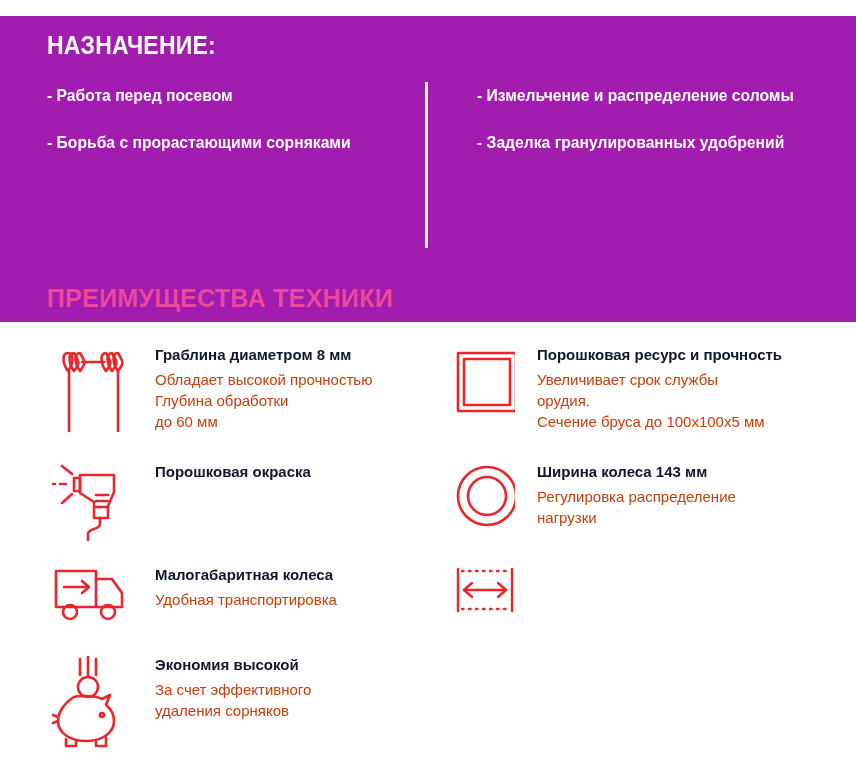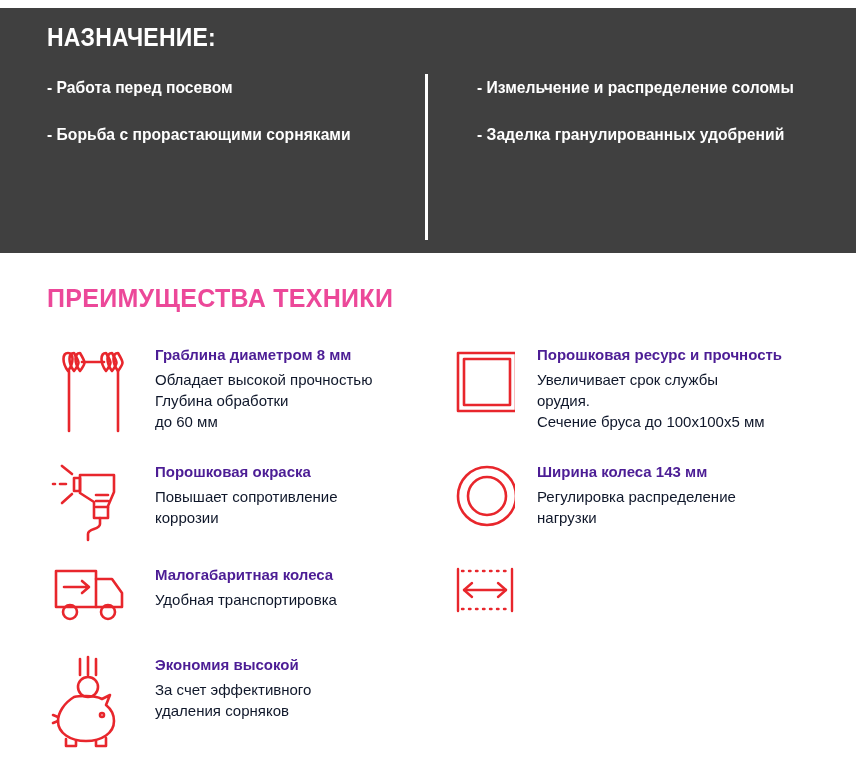--- a/index.html
+++ b/index.html
@@ -12,24 +12,24 @@
     background: #ffffff;
     font-family: "Liberation Sans", "DejaVu Sans", sans-serif;
     overflow: hidden;
     position: relative;
   }
 
   
   #purpose-banner {
     position: absolute;
     left: 0;
-    top: 8px;
+    top: 16px;
     width: 856px;
-    height: 245px;
-    background: #404040;
+    height: 306px;
+    background: #a21caf;
     box-sizing: border-box;
   }
   #purpose-title {
     position: absolute;
     left: 47px;
     top: 15px;
     color: #ffffff;
     font-size: 25px;
     font-weight: bold;
     letter-spacing: 0.2px;
@@ -84,28 +84,28 @@
     display: flex;
     align-items: flex-start;
     justify-content: center;
   }
   .benefit-text {
     position: absolute;
     left: 110px;
     top: 0;
   }
   .benefit-title {
-    color: #4c1d95;
+    color: #0f172a;
     font-size: 15px;
     font-weight: bold;
     line-height: 1.3;
     margin-bottom: 4px;
   }
   .benefit-desc {
-    color: #0f172a;
+    color: #c2410c;
     font-size: 15px;
     line-height: 1.42;
     white-space: pre-line;
   }
 
   
   #b-left-1  { left: 45px;  top: 345px; width: 400px; }
   #b-left-2  { left: 45px;  top: 462px; width: 400px; }
   #b-left-3  { left: 45px;  top: 565px; width: 400px; }
   #b-left-4  { left: 45px;  top: 655px; width: 400px; }
@@ -166,22 +166,20 @@
       <path d="M24 16 L24 29 L30 29 L30 16 Z"></path>
       <path d="M30 13 L64 13 L64 30 L58 44 L58 56 L44 56 L44 40 L30 31 Z"></path>
       <path d="M46 33 L58 33"></path>
       <path d="M46 39 L58 39"></path>
       <path d="M46 45 L58 45"></path>
       <path d="M50 56 L50 62 C50 68 38 66 38 72 L38 78"></path>
     </svg>
   </div>
   <div class="benefit-text">
     <div class="benefit-title">Порошковая окраска</div>
-    <div class="benefit-desc">Повышает сопротивление
-коррозии</div>
   </div>
 </div>
 
 <div class="benefit-item" id="b-left-3">
   <div class="benefit-icon">
     <svg width="86" height="60" viewBox="0 0 86 60" fill="none" stroke="#e8262c" stroke-width="2.6" stroke-linecap="round" stroke-linejoin="round">
       <path d="M6 6 L46 6 L46 42 L6 42 Z"></path>
       <path d="M46 14 L62 14 L72 28 L72 42 L46 42"></path>
       <path d="M14 22 L38 22 M32 16 L39 22 L32 28"></path>
       <circle cx="20" cy="47" r="7"></circle>

